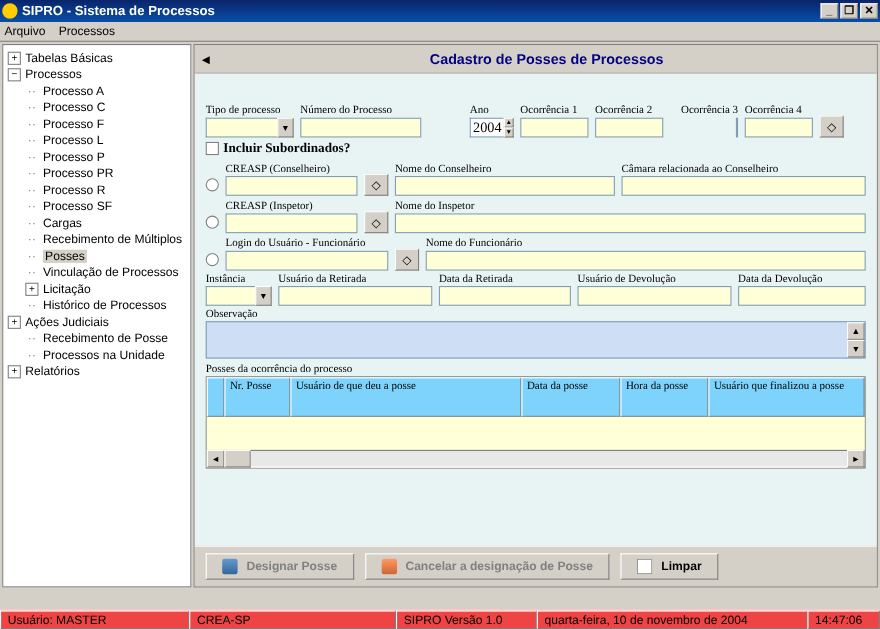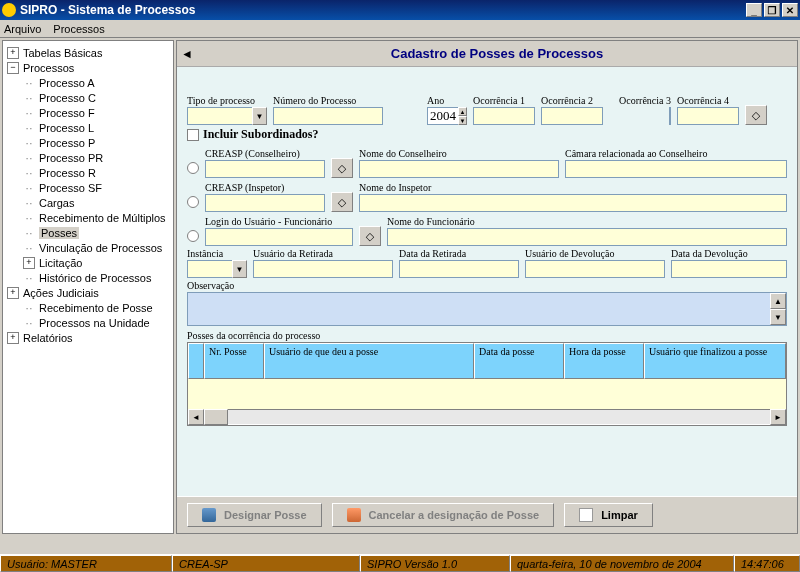--- a/index.html
+++ b/index.html
@@ -48,21 +48,21 @@
   .grid-head { display:flex; height:36px; background:#7dd3fc; }
   .grid-head .gh { border:1px solid #fff; border-right-color:#808080; border-bottom-color:#808080; font-size:10px; padding:2px 4px; white-space:nowrap; overflow:hidden; }
   .grid-body { flex:1; background:#ffffd8; }
   .grid-hscroll { height:16px; background:#d4d0c8; display:flex; align-items:center; }
   .grid-hscroll .hb { width:16px; height:16px; border:1px solid #808080; border-left-color:#fff; border-top-color:#fff; font-size:8px; display:flex; align-items:center; justify-content:center; background:#d4d0c8; }
   .grid-hscroll .track { flex:1; height:16px; background:#e8e8e8; border-top:1px solid #808080; border-bottom:1px solid #fff; }
   .button-bar { background:#d4d0c8; border-top:1px solid #fff; padding:6px 10px; display:flex; gap:10px; }
   .bigbtn { height:24px; border:1px solid #808080; border-left-color:#fff; border-top-color:#fff; background:#d4d0c8; display:inline-flex; align-items:center; padding:0 14px; font-size:11px; color:#808080; font-weight:bold; gap:8px; }
   .bigbtn.enabled { color:#000; }
   .bigbtn .bicon { width:14px; height:14px; display:inline-block; }
-  .statusbar { position:absolute; bottom:0; left:0; right:0; height:18px; background:#a16207; border-top:1px solid #fff; display:flex; font-size:11px;font-style:italic; }
+  .statusbar { position:absolute; bottom:0; left:0; right:0; height:18px; background:#ef4444; border-top:1px solid #fff; display:flex; font-size:11px; }
   .statusbar .cell { border:1px solid #808080; border-left-color:#fff; border-top-color:#fff; padding:1px 6px; display:flex; align-items:center; }
 </style>
 </head>
 <body>
 
 <div class="titlebar">
   <span class="icon"></span>
   <span>SIPRO - Sistema de Processos</span>
   <span class="spacer"></span>
   <span class="winbtn">_</span>
@@ -328,16 +328,16 @@
         <span class="bicon" style="background:#fff;border:1px solid #999;"></span>
         <span>Limpar</span>
       </div>
     </div>
   </div>
 </div>
 
 <div class="statusbar">
   <div class="cell" style="width:172px;">Usuário:  MASTER</div>
   <div class="cell" style="width:188px;">CREA-SP</div>
-  <div class="cell" style="width:150px;">SIPRO Versão 1.0</div>
+  <div class="cell" style="width:128px;">SIPRO Versão 1.0</div>
   <div class="cell" style="flex:1;">quarta-feira, 10 de novembro de 2004</div>
   <div class="cell" style="width:66px;">14:47:06</div>
 </div>
 
 </body></html>

